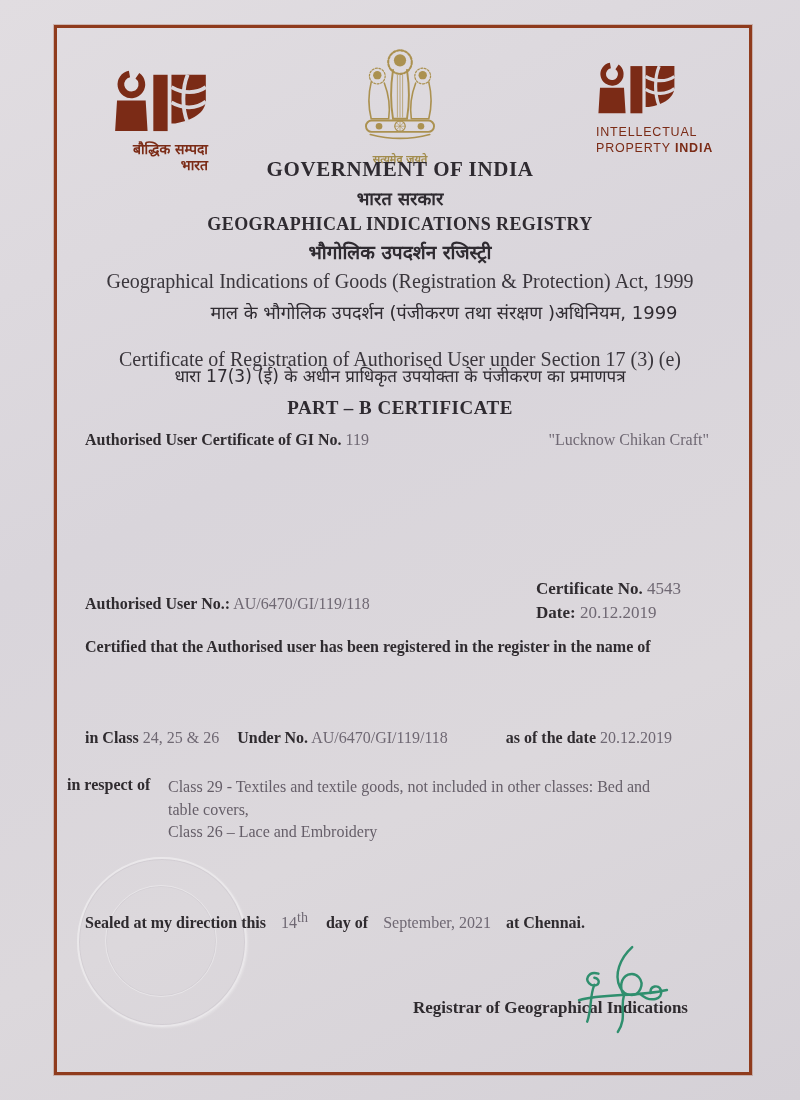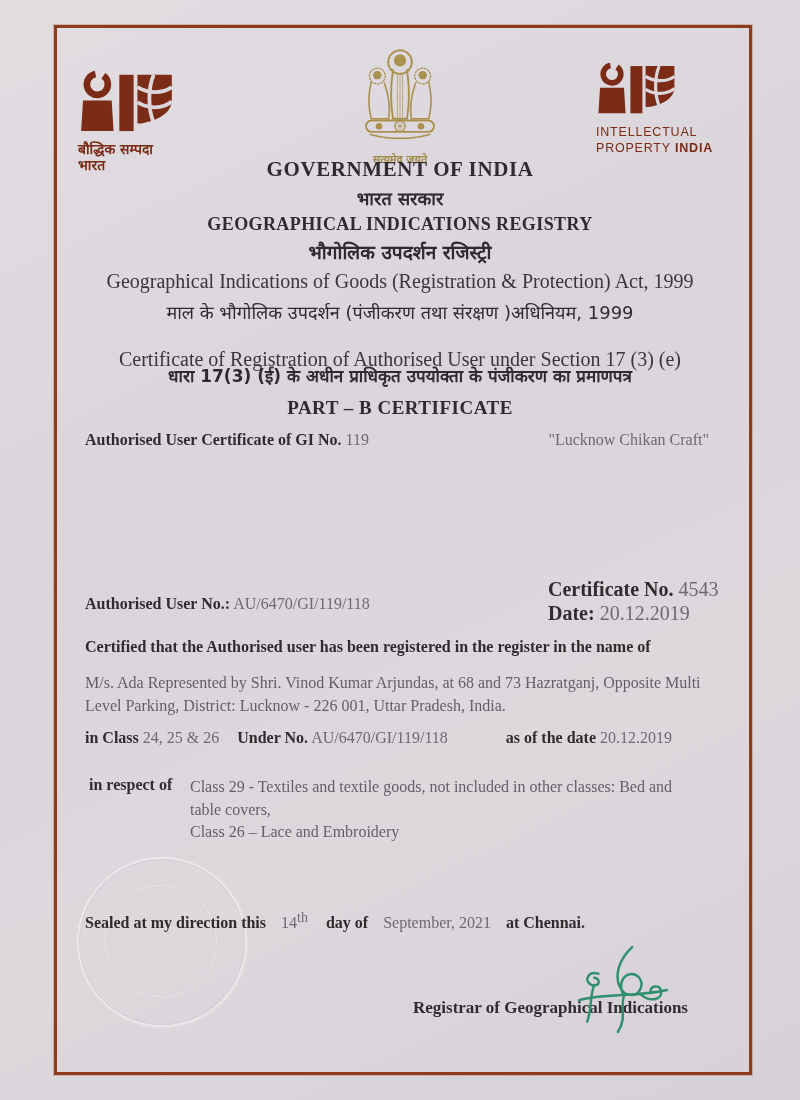--- a/index.html
+++ b/index.html
@@ -13,21 +13,21 @@
     background:linear-gradient(155deg,#e1dde1 0%,#d9d5db 40%,#dcd8dc 68%,#d5d1d7 100%);
   }
   .abs{position:absolute;}
   
   .frame{
     left:54px;top:25px;width:692px;height:1044px;
     border:3px solid #8f3b1d;
     box-shadow:0 0 0 1px rgba(143,59,29,.25);
   }
   
-  .logo-left{left:78px;top:70px;width:130px;text-align:left;}
+  .logo-left{left:78px;top:70px;width:130px;text-align:right;}
   .logo-right{left:596px;top:62px;width:130px;text-align:left;}
   .logo-caption-hi{
     margin-top:4px;color:#7b2b16;font-weight:bold;
     font-size:14px;line-height:16px;
     font-family:"DejaVu Sans","Liberation Sans",sans-serif;
   }
   .logo-caption-en{
     margin-top:5px;color:#7b2b16;font-size:12.5px;line-height:16px;
     letter-spacing:.8px;font-family:"Liberation Sans","DejaVu Sans",sans-serif;
   }
@@ -37,37 +37,37 @@
     margin-top:2px;color:#a28c4c;font-size:11px;font-weight:bold;
     font-family:"DejaVu Sans",sans-serif;
   }
   
   .ctr{left:54px;width:692px;text-align:center;color:#2f2b31;}
   .h-gov-en   {top:157px;font-size:21px;font-weight:bold;letter-spacing:.6px;}
   .h-gov-hi   {top:186px;font-size:21px;font-weight:600;font-family:"DejaVu Sans",sans-serif;font-size:18px;}
   .h-reg-en   {top:214px;font-size:18px;font-weight:bold;letter-spacing:.4px;}
   .h-reg-hi   {top:239px;font-size:19px;font-weight:600;font-family:"DejaVu Sans",sans-serif;}
   .h-act-en   {top:270px;font-size:20px;font-weight:400;color:#3a363c;}
-  .h-act-hi   {top:300px;font-size:18px;font-weight:500;font-family:"DejaVu Sans",sans-serif;}
+  .h-act-hi   {top:300px;font-size:18px;font-weight:500;font-family:"DejaVu Sans",sans-serif;padding-left:44px;}
   .h-cert-en  {top:348px;font-size:20px;font-weight:400;color:#3a363c;}
-  .h-cert-hi  {top:364px;font-size:17px;font-weight:700;font-family:"DejaVu Sans",sans-serif;}
+  .h-cert-hi  {top:364px;font-size:17px;font-weight:400;font-family:"DejaVu Sans",sans-serif;}
   .h-part-b   {top:397px;font-size:19px;font-weight:bold;letter-spacing:.5px;}
   
   .lbl{font-weight:bold;color:#2f2b2f;}
   .val{color:#6f6873;}
   .row-gi{left:85px;top:431px;width:624px;display:flex;justify-content:space-between;font-size:16px;gap:40px;}
-  .blk-certno{left:548px;top:577px;font-size:20px;line-height:24px;}
+  .blk-certno{left:536px;top:577px;font-size:17px;line-height:24px;}
   .row-au{left:85px;top:595px;font-size:16px;}
   .row-certified{left:85px;top:638px;font-size:16px;font-weight:bold;color:#2f2b2f;}
   .para-registrant{left:85px;top:671px;width:642px;font-size:16px;line-height:23px;color:#655e68;}
   .row-class{left:85px;top:729px;font-size:16px;white-space:nowrap;}
   .gap-md{margin-left:14px;}
   .gap-lg{margin-left:54px;}
   .gap-sm{margin-left:11px;}
-  .row-respect{left:89px;top:776px;display:flex;font-size:16px;}
+  .row-respect{left:67px;top:776px;display:flex;font-size:16px;}
   .respect-label{width:101px;flex:none;font-weight:bold;color:#2f2b2f;}
   .respect-list{width:512px;color:#655e68;line-height:22.5px;}
   .row-sealed{left:85px;top:910px;font-size:16px;white-space:nowrap;}
   .row-sealed sup{font-size:14px;margin-top:18px;}
   .registrar{left:413px;top:998px;font-size:17px;font-weight:bold;color:#2f2b2f;}
   
   .seal{
     left:77px;top:857px;width:166px;height:166px;border-radius:50%;
     border:2px solid rgba(255,255,255,.55);
     box-shadow:inset 0 0 0 1px rgba(176,170,180,.28), 1px 1px 2px rgba(255,255,255,.35);
@@ -180,21 +180,20 @@
     </div>
   </div>
 
   <div class="abs row-au">
     <span class="lbl">Authorised User No.:</span>
     <span class="val">AU/6470/GI/119/118</span>
   </div>
 
   <div class="abs row-certified">Certified that the Authorised user has been registered in the register in the name of</div>
 
-  <div class="abs para-registrant">M/s. Ada Represented by Shri. Vinod Kumar Arjundas, at 68 and 73 Hazratganj, Opposite Multi Level Parking, District: Lucknow - 226 001, Uttar Pradesh, India.</div>
 
   <div class="abs row-class">
     <span class="lbl">in Class</span>
     <span class="val">24, 25 &amp; 26</span>
     <span class="lbl gap-md">Under No.</span>
     <span class="val">AU/6470/GI/119/118</span>
     <span class="lbl gap-lg">as of the date</span>
     <span class="val">20.12.2019</span>
   </div>
 

